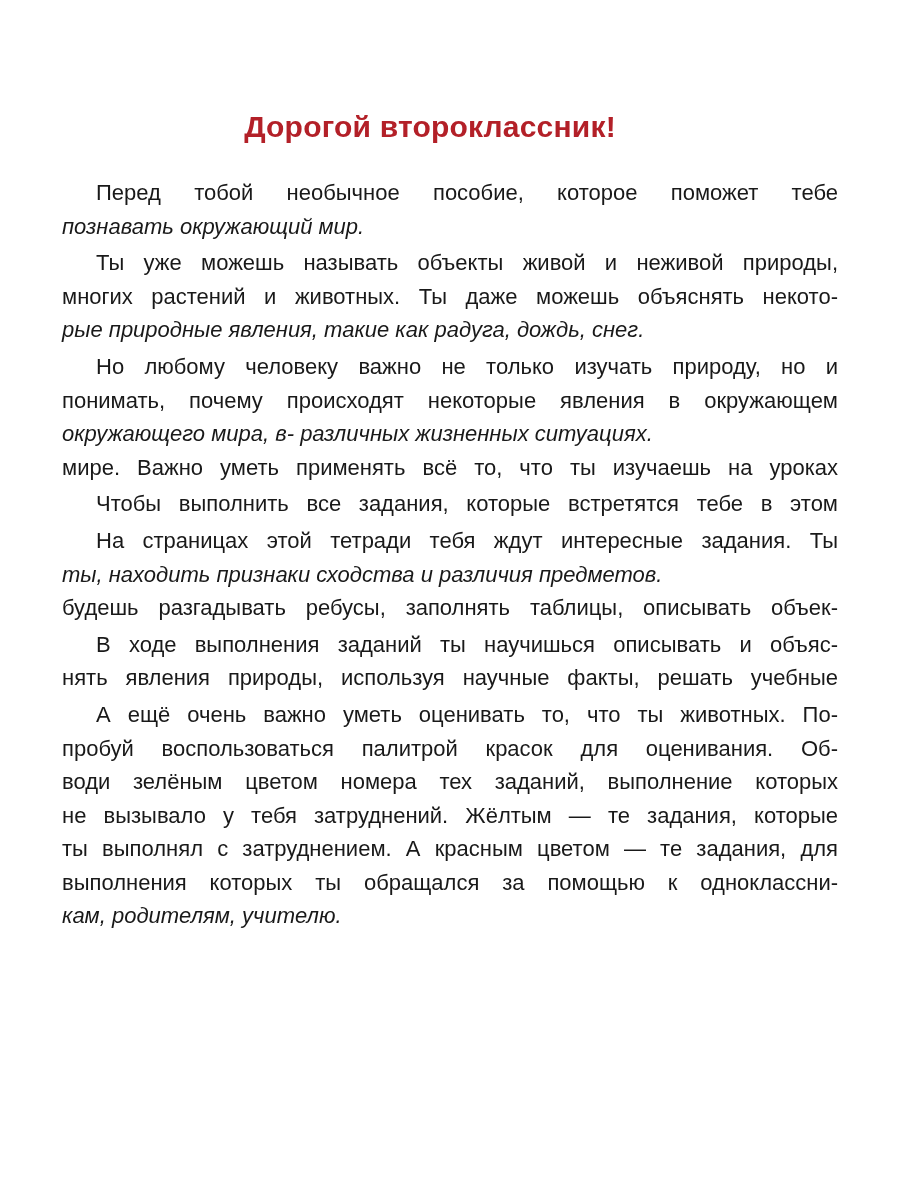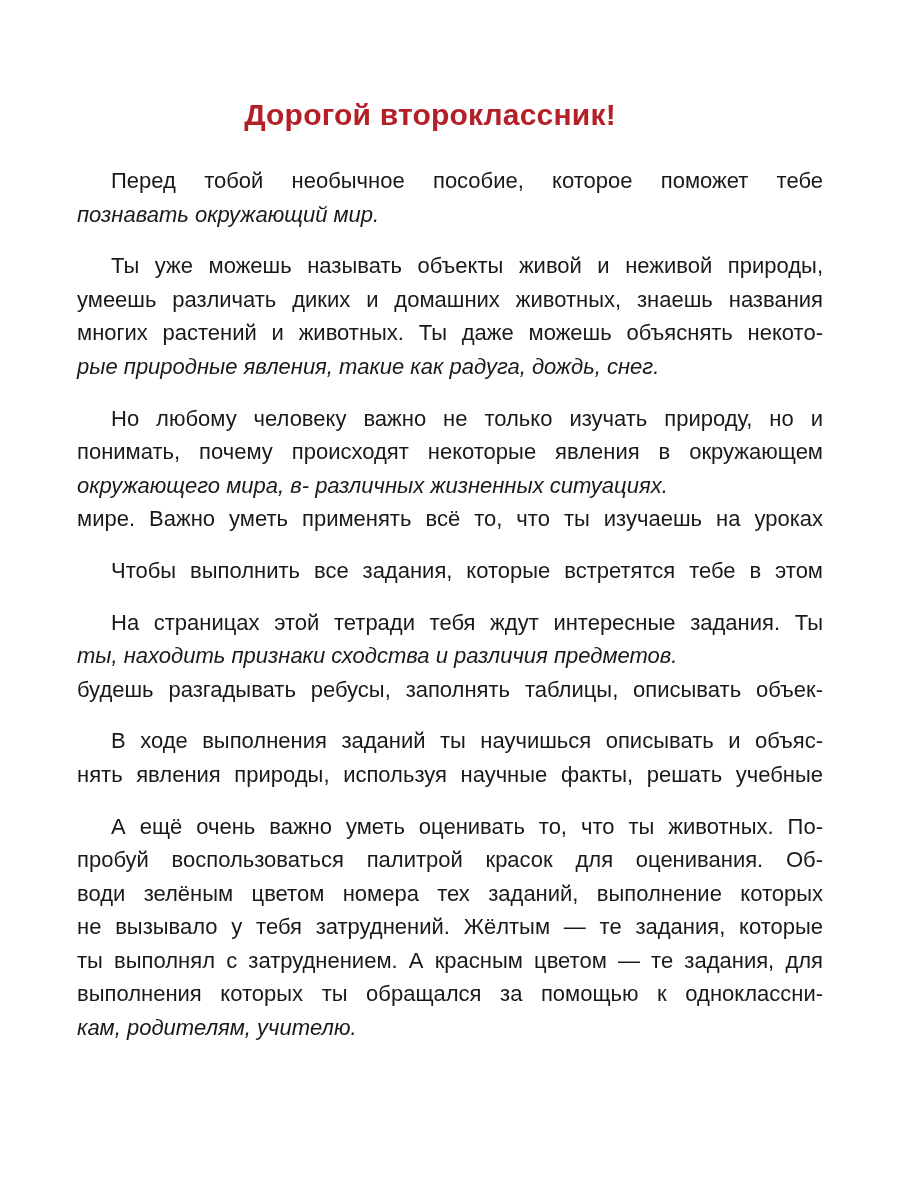--- a/index.html
+++ b/index.html
@@ -14,38 +14,38 @@
     font-family: "Liberation Sans", "DejaVu Sans", sans-serif;
   }
   .page {
     width: 900px;
     height: 1200px;
     background: #ffffff;
     box-sizing: border-box;
     padding: 0 59px;
   }
   .heading {
-    margin: 0;
+    margin: 12px;
     padding-top: 96px;
     font-size: 30px;
     line-height: 38px;
     font-weight: bold;
     text-align: center;
     color: #b32028;
     letter-spacing: 0.2px;
     transform: translateX(-20px);
   }
   .body-text {
     margin-top: 30px;
     font-size: 22px;
     line-height: 33.6px;
     color: #191919;
   }
   .para {
-    margin: 18px;
+    margin: 3px;
   }
   .para .line {
     text-align: justify;
     text-align-last: justify;
     white-space: normal;
   }
   .para .line.first {
     text-indent: 34px;
   }
   .para .line.para-end {
@@ -59,21 +59,20 @@
 <div class="page">
   <h1 class="heading" style="color: rgb(179, 32, 40);">Дорогой второклассник!</h1>
 
   <div class="body-text" style="color: rgb(25, 25, 25);">
       <div class="para">
         <div class="line first">Перед тобой необычное пособие, которое поможет тебе</div>
         <div class="line para-end">познавать окружающий мир.</div>
       </div>
       <div class="para">
         <div class="line first">Ты уже можешь называть объекты живой и неживой природы,</div>
-        <div class="line">умеешь различать диких и домашних животных, знаешь названия</div>
         <div class="line">многих растений и животных. Ты даже можешь объяснять некото-</div>
         <div class="line para-end">рые природные явления, такие как радуга, дождь, снег.</div>
       </div>
       <div class="para">
         <div class="line first">Но любому человеку важно не только изучать природу, но и</div>
         <div class="line">понимать, почему происходят некоторые явления в окружающем</div>
         <div class="line para-end">окружающего мира, в- различных жизненных ситуациях.</div>
         <div class="line">мире. Важно уметь применять всё то, что ты изучаешь на уроках</div>
       </div>
       <div class="para">

